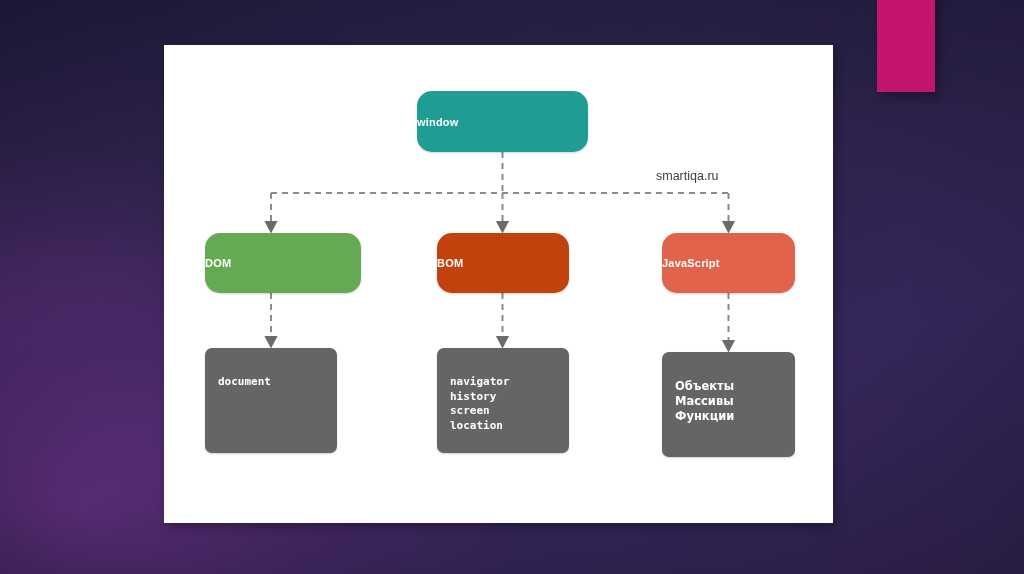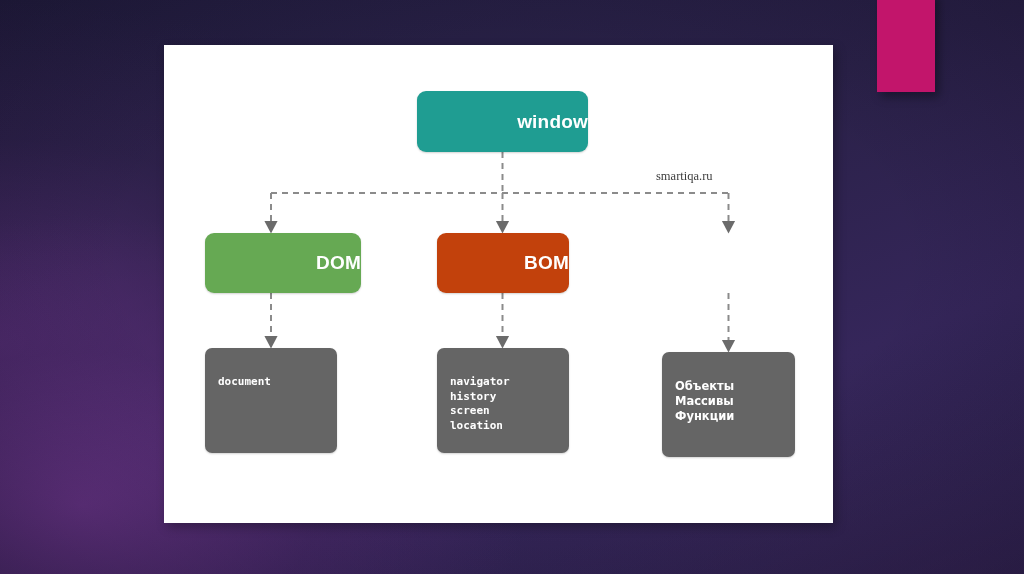--- a/index.html
+++ b/index.html
@@ -57,25 +57,25 @@
     height: 478px;
     background: #ffffff;
     box-shadow: 3px 4px 10px rgba(0,0,0,0.30);
   }
 
   
   .node {
     position: absolute;
     display: flex;
     align-items: center;
-    justify-content: flex-end;
-    border-radius: 9px;
+    justify-content: flex-start;
+    border-radius: 15px;
     color: #ffffff;
     font-weight: bold;
-    font-size: 19px;
+    font-size: 11px;
     letter-spacing: 0.2px;
     box-shadow: 0 1px 2px rgba(0,0,0,0.18);
     box-sizing: border-box;
   }
   .node-window    { left: 253px; top:  46px; width: 171px; height: 61px; background: #1F9D92; }
   .node-dom       { left:  41px; top: 188px; width: 156px; height: 60px; background: #66A953; }
   .node-bom       { left: 273px; top: 188px; width: 132px; height: 60px; background: #c2410c; }
   .node-js        { left: 498px; top: 188px; width: 133px; height: 60px; background: #E2634B; }
 
   
@@ -105,21 +105,21 @@
     pointer-events: none;
   }
 
   
   #watermark {
     position: absolute;
     left: 492px;
     top: 124px;
     font-size: 12.5px;
     color: #3d3d3d;
-    font-family: Liberation Serif, serif;
+    font-family: Liberation Sans, sans-serif;
     white-space: nowrap;
   }
 </style>
 </head>
 <body>
 
 <div id="slide-root">
 
   <div id="bg-gradient"></div>
   <div id="bg-vignette"></div>
@@ -155,20 +155,23 @@
     <div class="node node-window">
       <span>window</span>
     </div>
 
     <div class="node node-dom">
       <span>DOM</span>
     </div>
     <div class="node node-bom">
       <span>BOM</span>
     </div>
+    <div class="node node-js">
+      <span>JavaScript</span>
+    </div>
 
     <div class="leaf leaf-document">document</div>
     <div class="leaf leaf-js">Объекты
 Массивы
 Функции</div>
     <div class="leaf leaf-bom">navigator
 history
 screen
 location</div>
 

